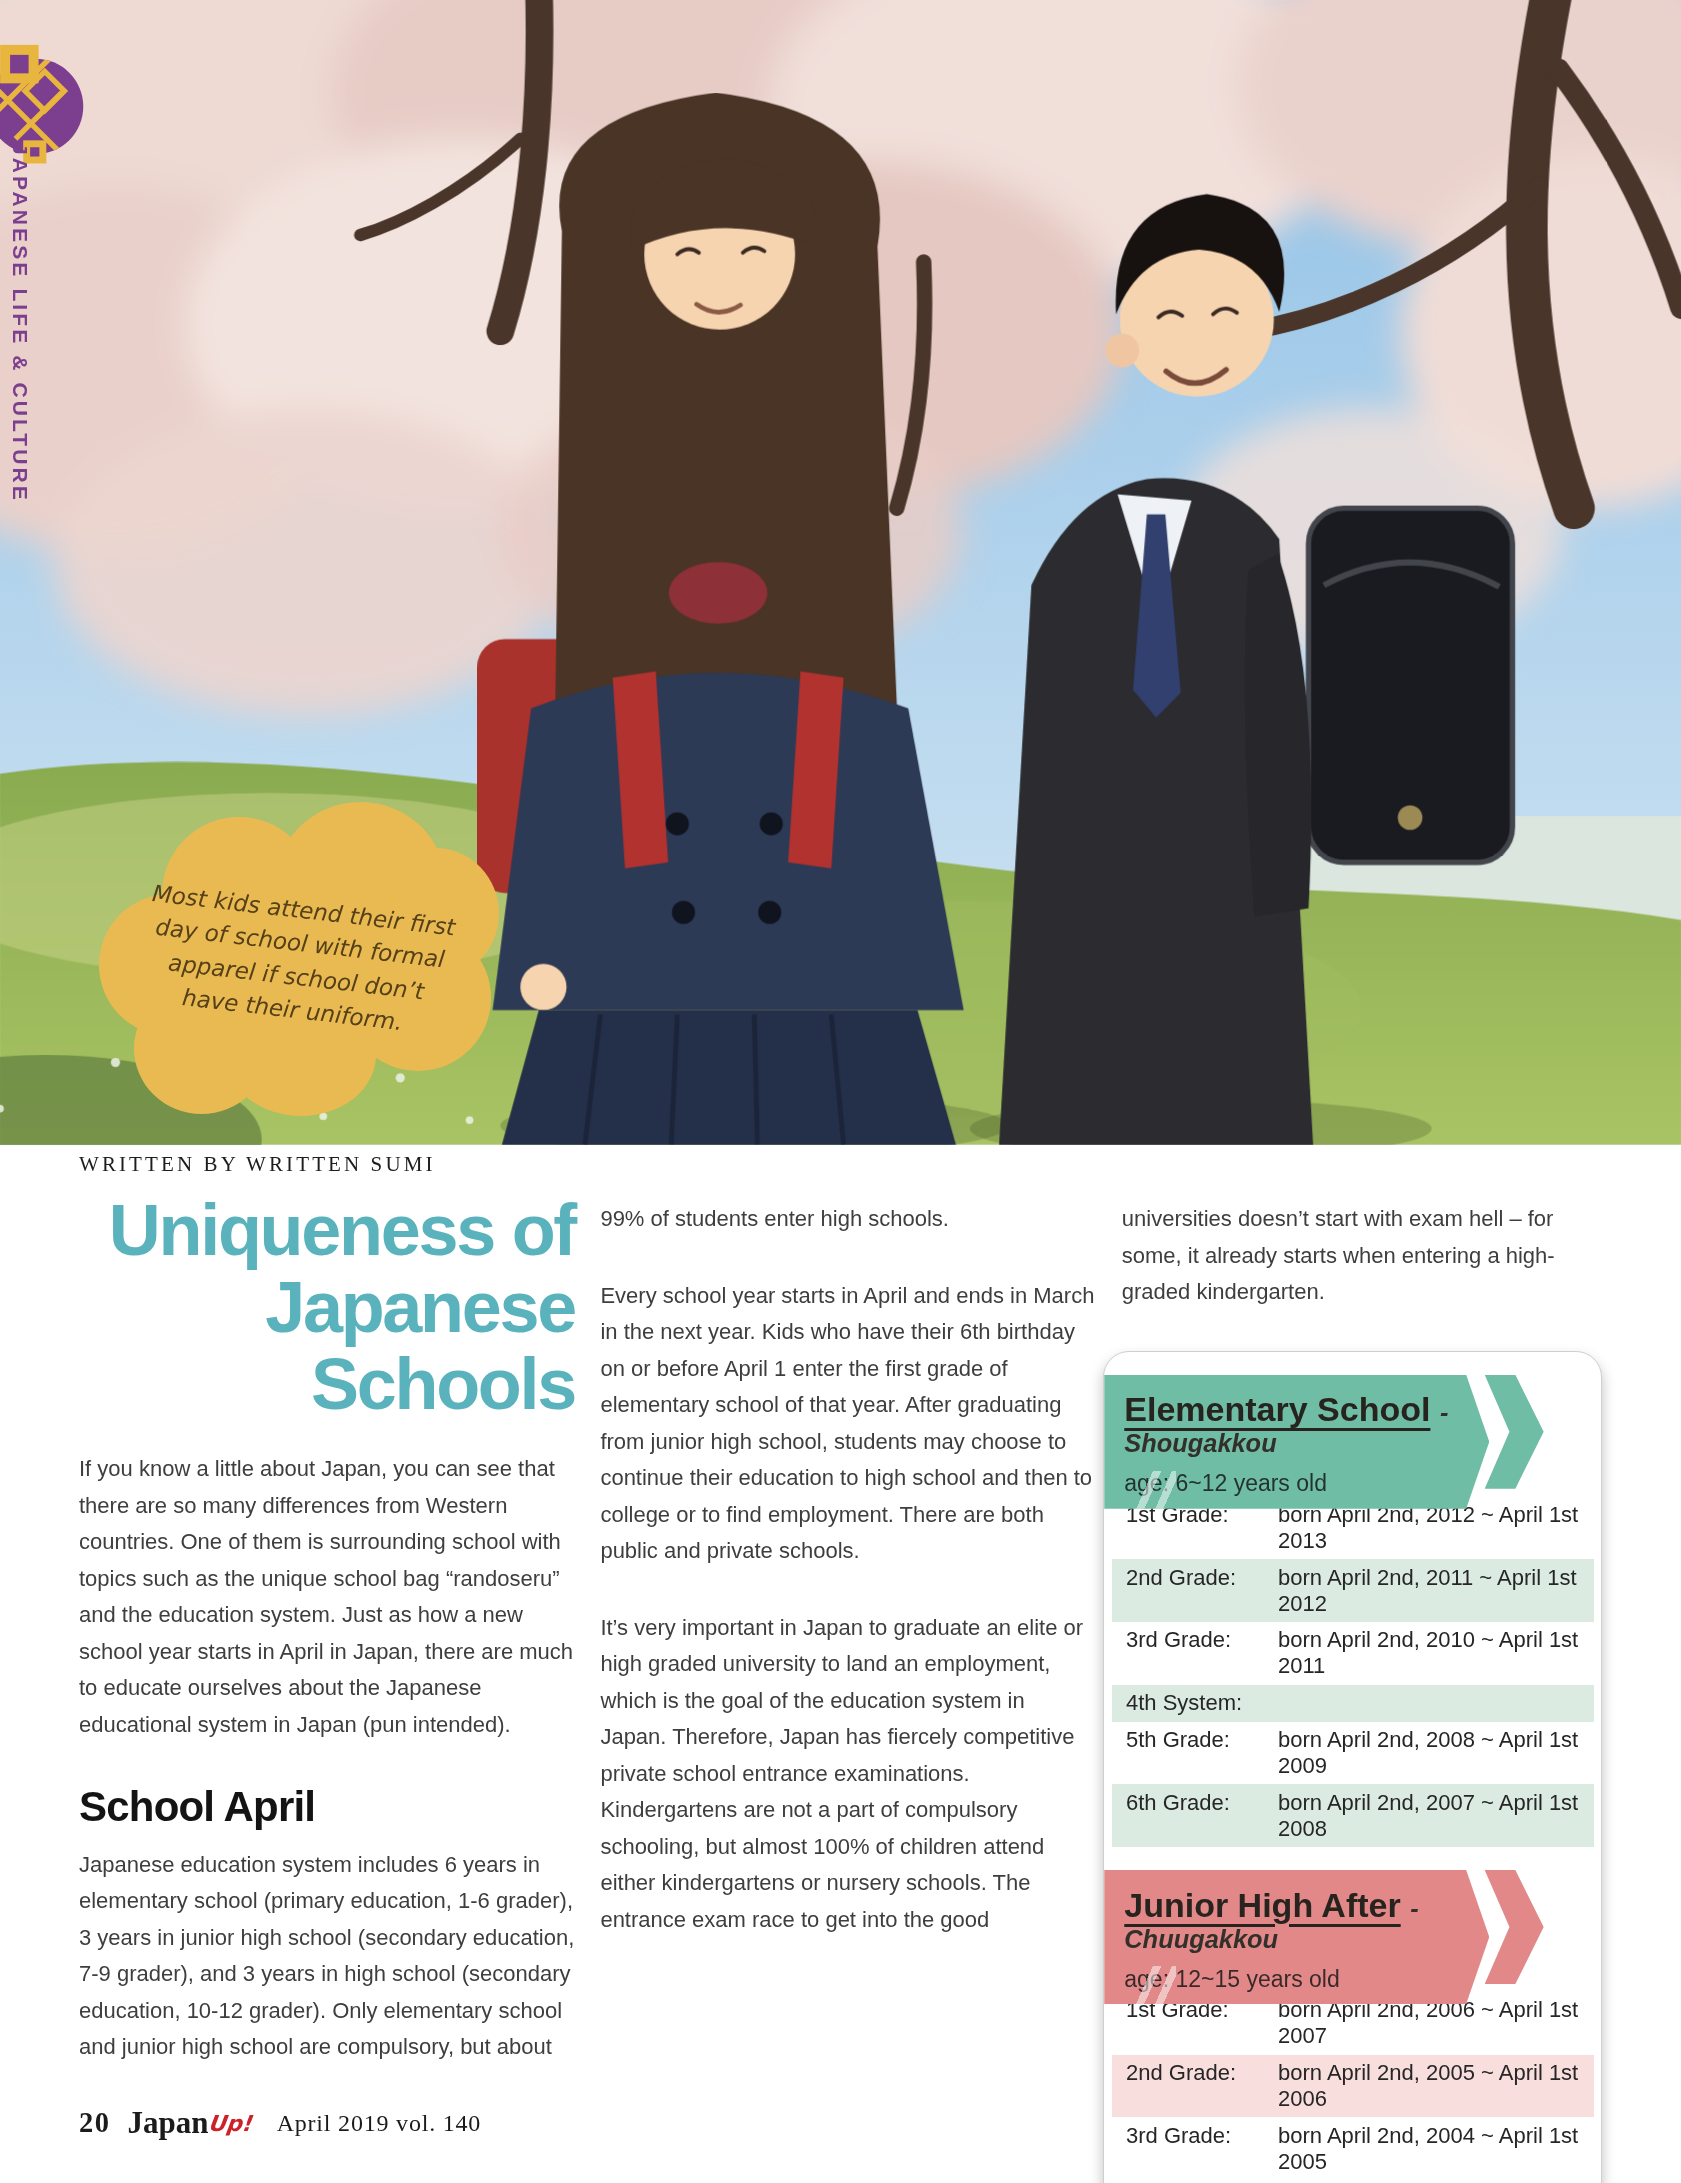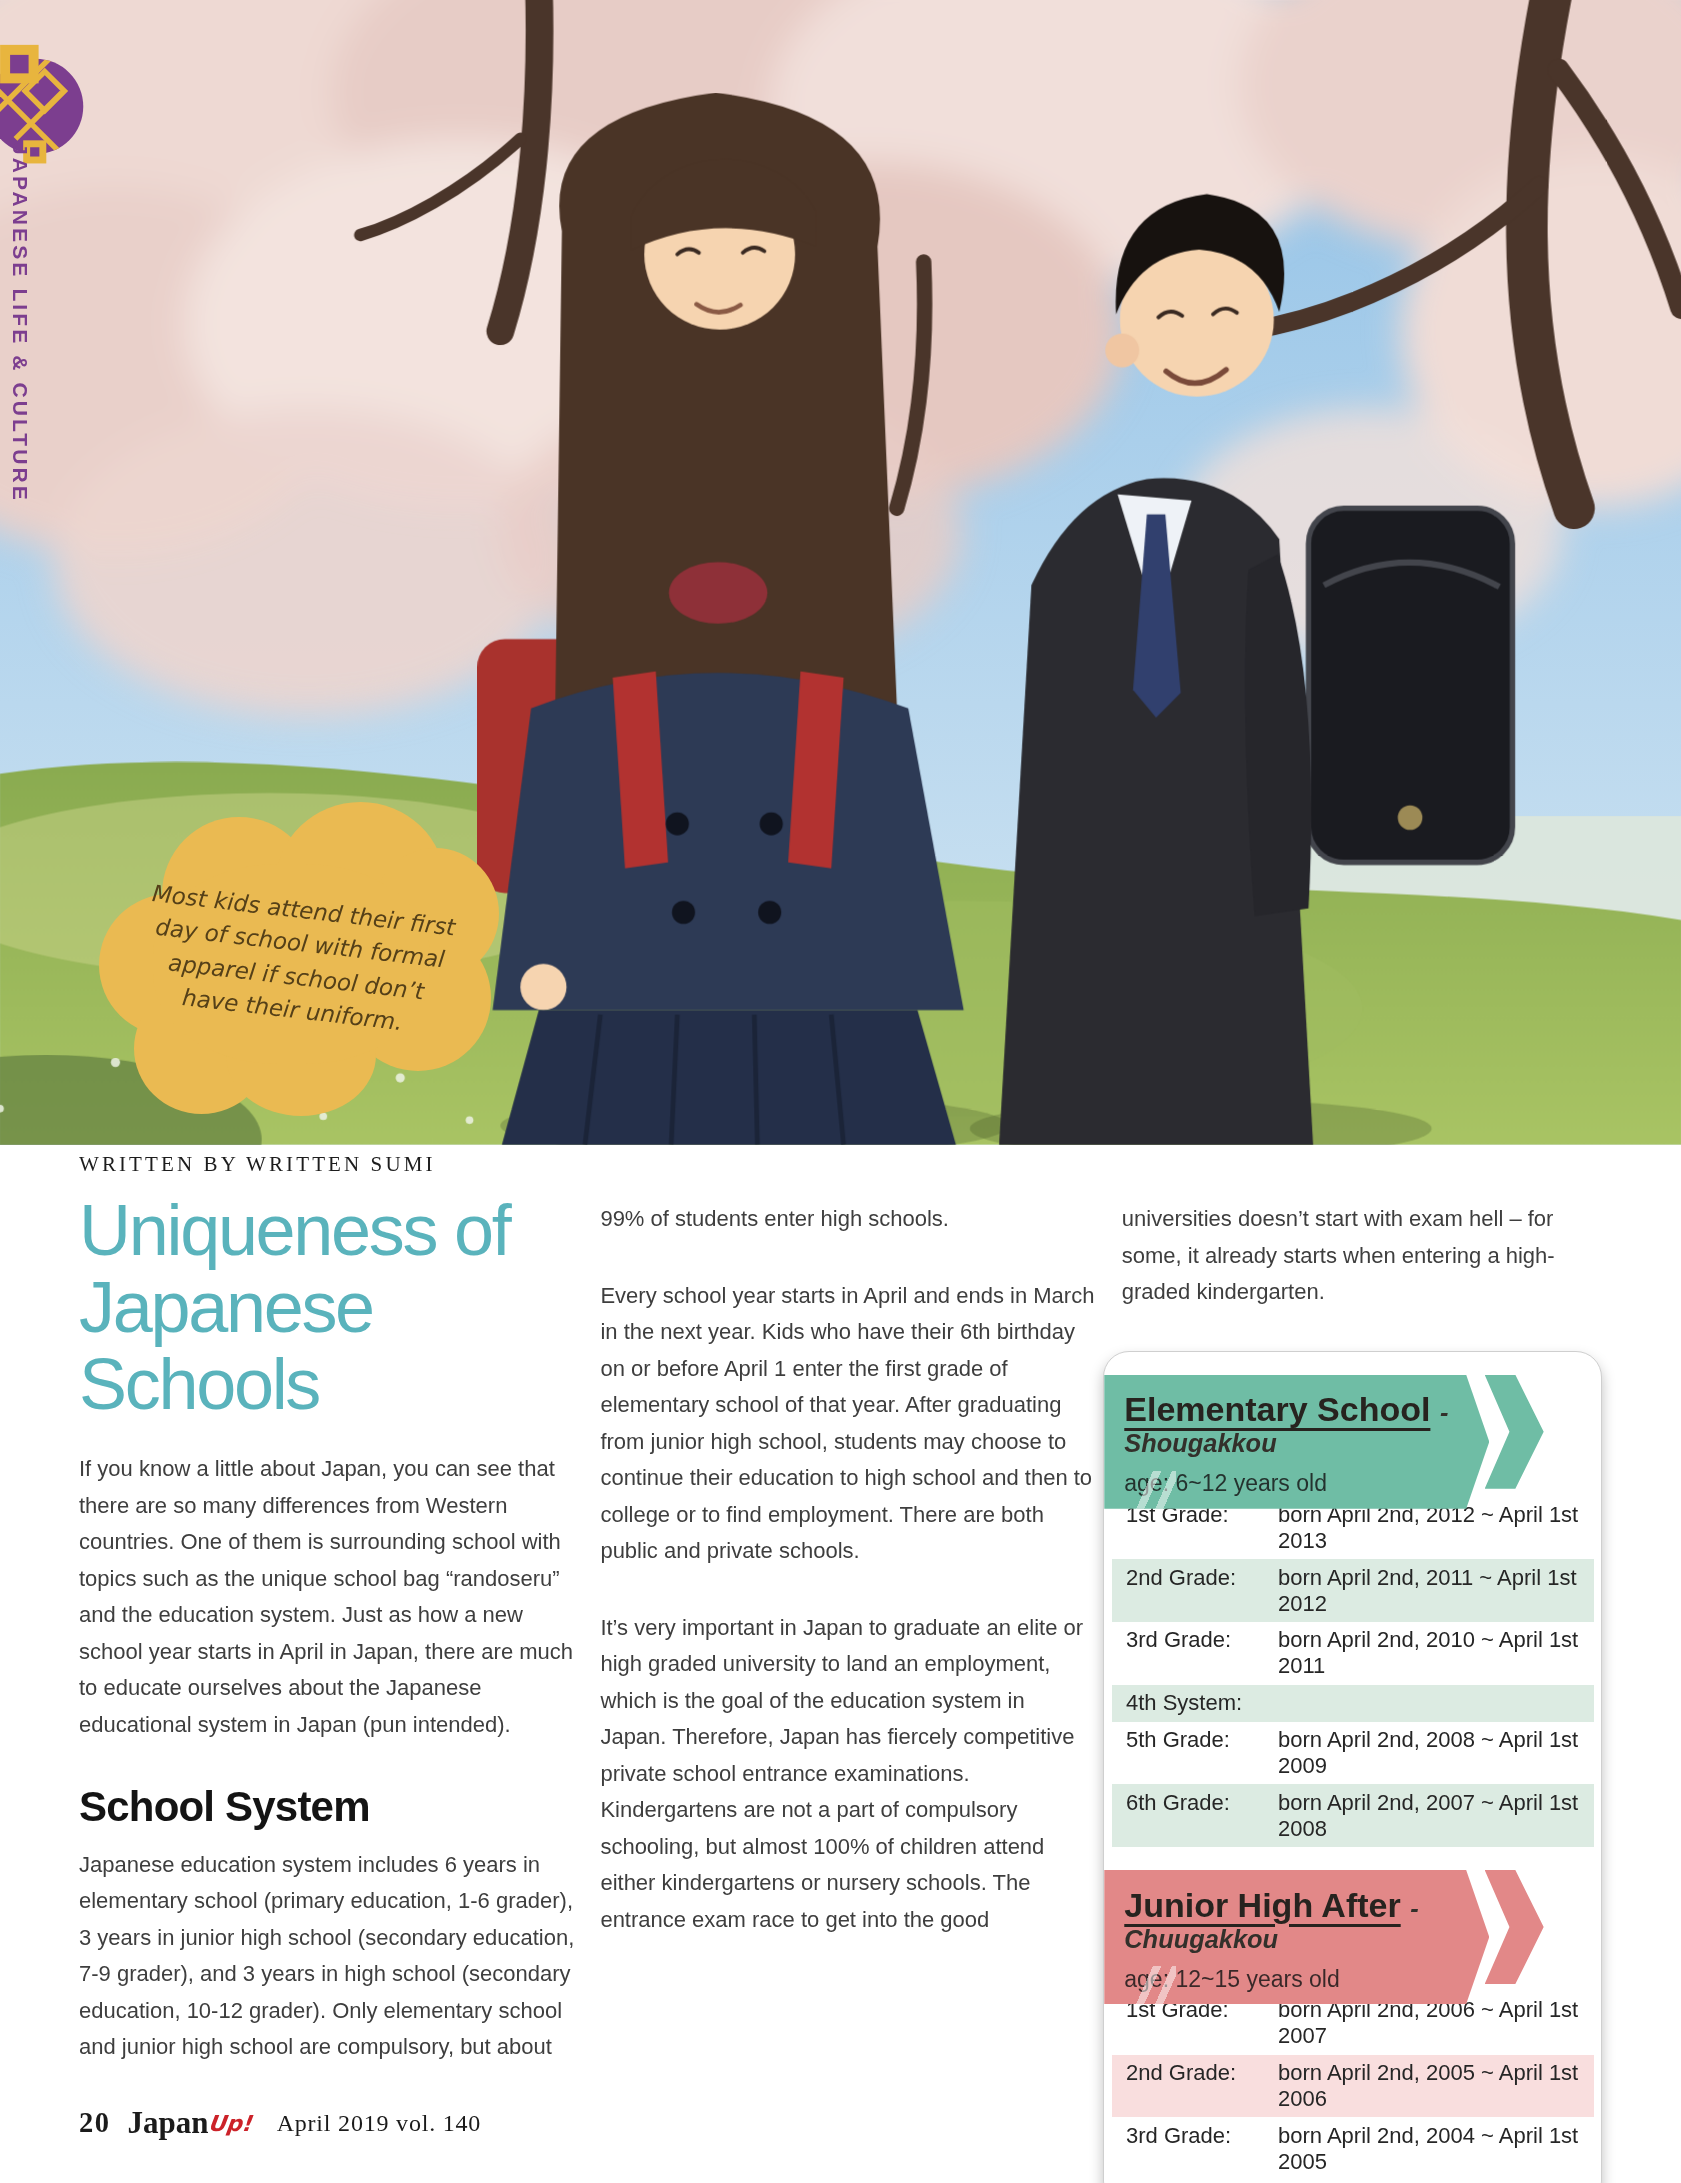--- a/index.html
+++ b/index.html
@@ -22,21 +22,21 @@
   .callout-text{position:absolute;left:45px;top:92px;width:308px;transform:rotate(6.5deg);
     font-family:"DejaVu Sans", sans-serif;font-style:italic;font-size:23px;line-height:1.45;
     color:#554018;text-align:center;}
 
   
   .byline{position:absolute;left:79px;top:1152px;font-family:"Liberation Serif", serif;
     font-size:21px;letter-spacing:3.1px;color:#1d1d1d;}
   .columns{position:absolute;left:79px;top:1192px;width:1538px;display:flex;gap:25.4px;}
   .col{width:496px;flex:0 0 496px;}
   .title{margin:0 0 28px 0;font-size:72px;line-height:1.07;letter-spacing:-2.3px;
-    font-weight:normal;color:#5ab3bc;}
+    font-weight:bold;color:#5ab3bc;text-align:right;}
   .col p{margin:0 0 40px 0;font-size:22px;line-height:1.66;color:#3e3e3e;}
   .h2{margin:28px 0 15.4px 0;font-size:42px;letter-spacing:-0.8px;font-weight:bold;color:#141414;}
   .col2{padding-top:9.2px;}
   .col3{padding-top:9.2px;}
 
   
   .card{margin-left:-18.5px;width:499px;box-sizing:border-box;background:#fff;
     border:1.5px solid #cfcfcf;border-radius:26px;box-shadow:0 7.7px 14px rgba(0,0,0,.25);
     padding:23px 0 26px 0;}
   .school-section{margin-bottom:23px;}
@@ -212,21 +212,21 @@
       <div class="callout-text">Most kids attend their first day of school with formal apparel if school don’t have their uniform.</div>
     </div>
   </div>
 
   <div class="byline">WRITTEN BY WRITTEN SUMI</div>
 
   <div class="columns">
     <div class="col col1">
       <h1 class="title"><span>Uniqueness of</span><br><span>Japanese Schools</span></h1>
       <p>If you know a little about Japan, you can see that there are so many differences from Western countries.  One of them is surrounding school with topics such as the unique school bag “randoseru” and the education system. Just as how a new school year starts in April in Japan, there are much to educate ourselves about the Japanese educational system in Japan (pun intended).</p>
-      <div class="h2">School System</div>
+      <div class="h2">School April</div>
       <p>Japanese education system includes 6 years in elementary school (primary education, 1-6 grader), 3 years in junior high school (secondary education, 7-9 grader), and 3 years in high school (secondary education, 10-12 grader).  Only elementary school and junior high school are compulsory, but about</p>
     </div>
 
     <div class="col col2">
       <p>99% of students enter high schools.</p>
       <p>Every school year starts in April and ends in March in the next year.  Kids who have their 6th birthday on or before April 1 enter the first grade of elementary school of that year. After graduating from junior high school, students may choose to continue their education to high school and then to college or to find employment.  There are both public and private schools.</p>
       <p>It’s very important in Japan to graduate an elite or high graded university to land an employment, which is the goal of the education system in Japan.  Therefore, Japan has fiercely competitive private school entrance examinations.  Kindergartens are not a part of compulsory schooling, but almost 100% of children attend either kindergartens or nursery schools.  The entrance exam race to get into the good</p>
     </div>
 
     <div class="col col3">

